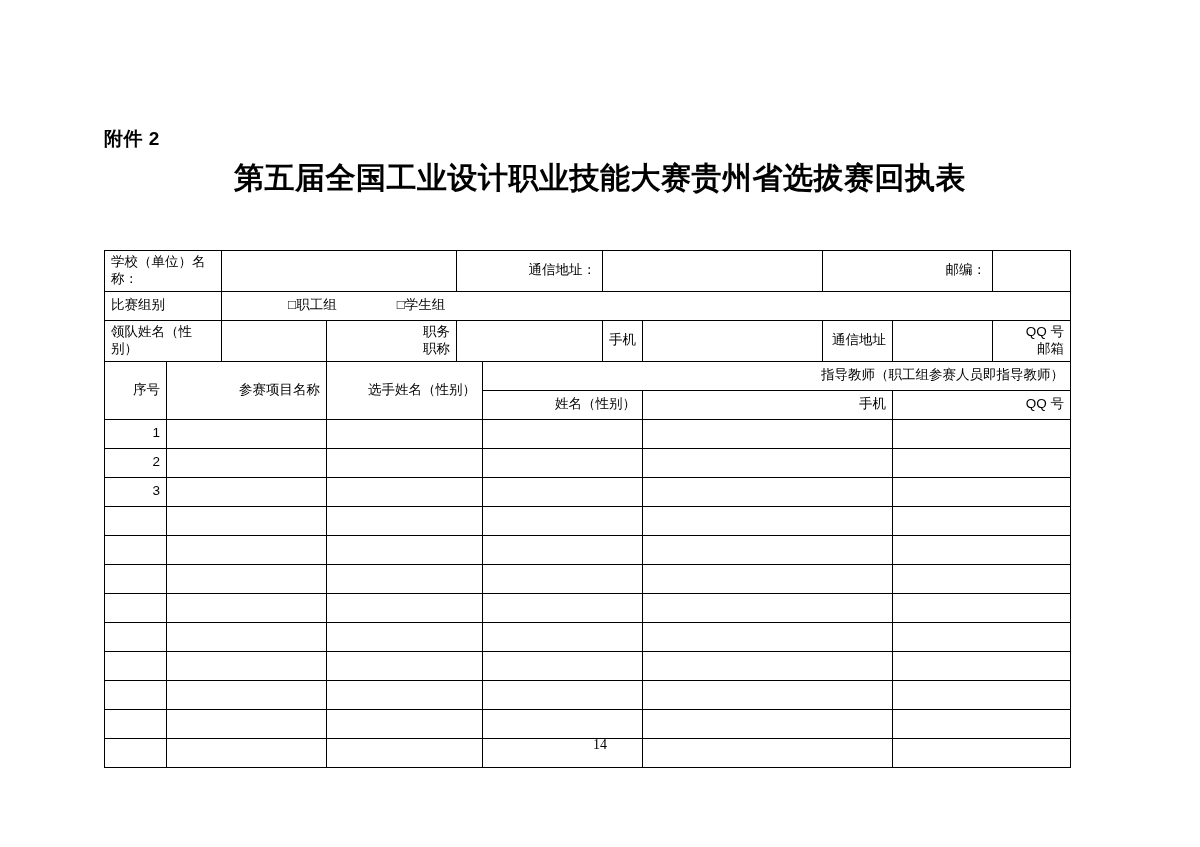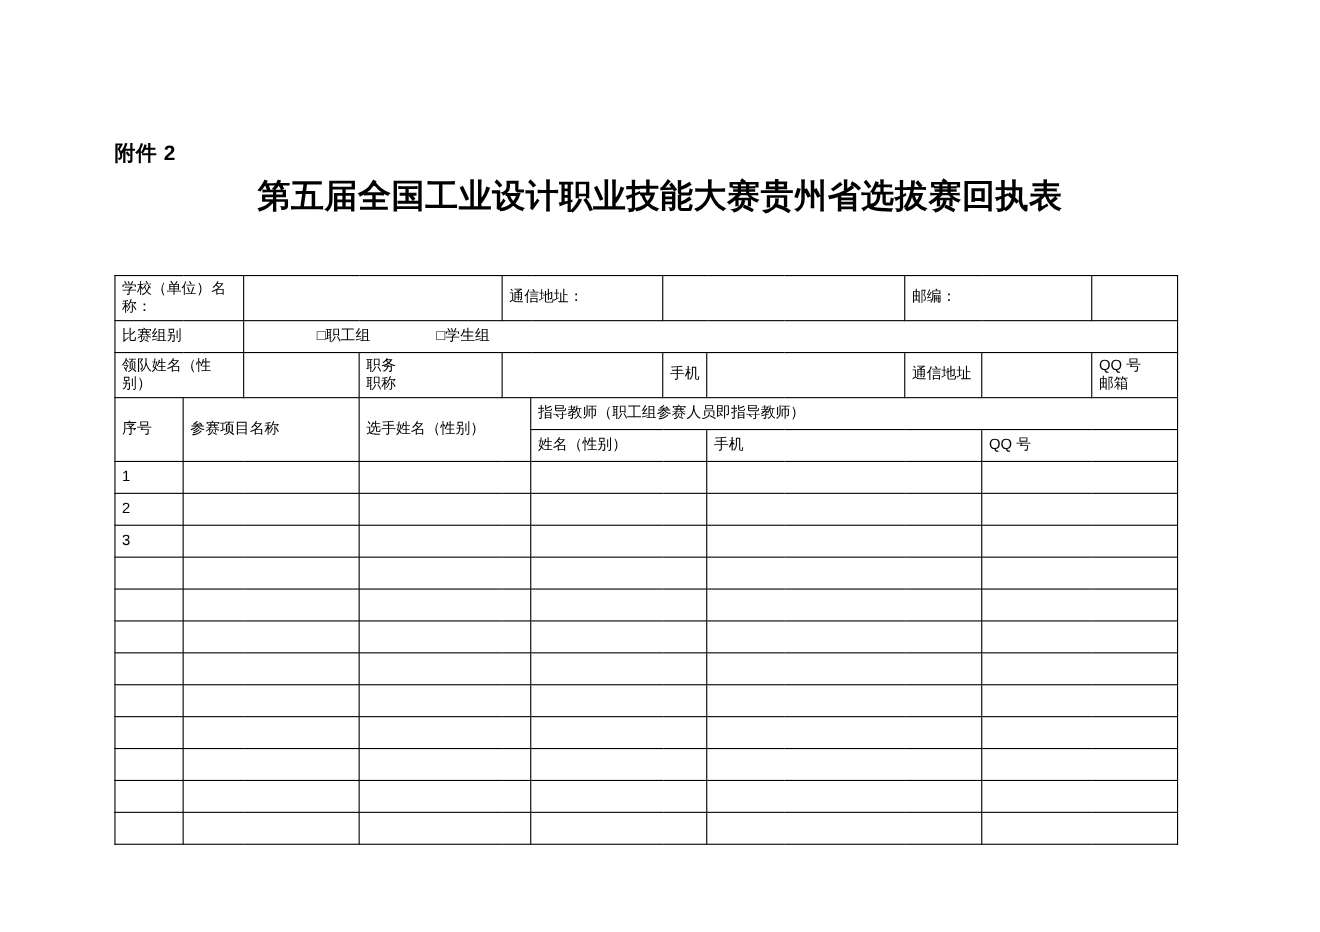--- a/index.html
+++ b/index.html
@@ -57,21 +57,21 @@
     vertical-align: middle;
     height: 22px;
     line-height: 1.25;
   }
   td.tall {
     height: 38px;
   }
   td.row-blank {
     height: 23px;
   }
-  .c { text-align: left; }
+  .c { text-align: right; }
   .l { text-align: left; }
   .nowrapish { white-space: nowrap; }
   .two-line { line-height: 1.35; margin-left: 12px; }
   .group-opts {
     display: flex;
     gap: 60px;
     padding-left: 60px;
   }
   .opt { white-space: nowrap; }
   .page-number {
@@ -246,14 +246,15 @@
         <td class="c row-blank"></td>
         <td class="row-blank" colspan="2"></td>
         <td class="row-blank" colspan="2"></td>
         <td class="row-blank" colspan="2"></td>
         <td class="row-blank" colspan="3"></td>
         <td class="row-blank" colspan="2"></td>
       </tr>
     </tbody>
   </table>
 
+  <div class="page-number">14</div>
 
 </div>
 
 </body></html>

